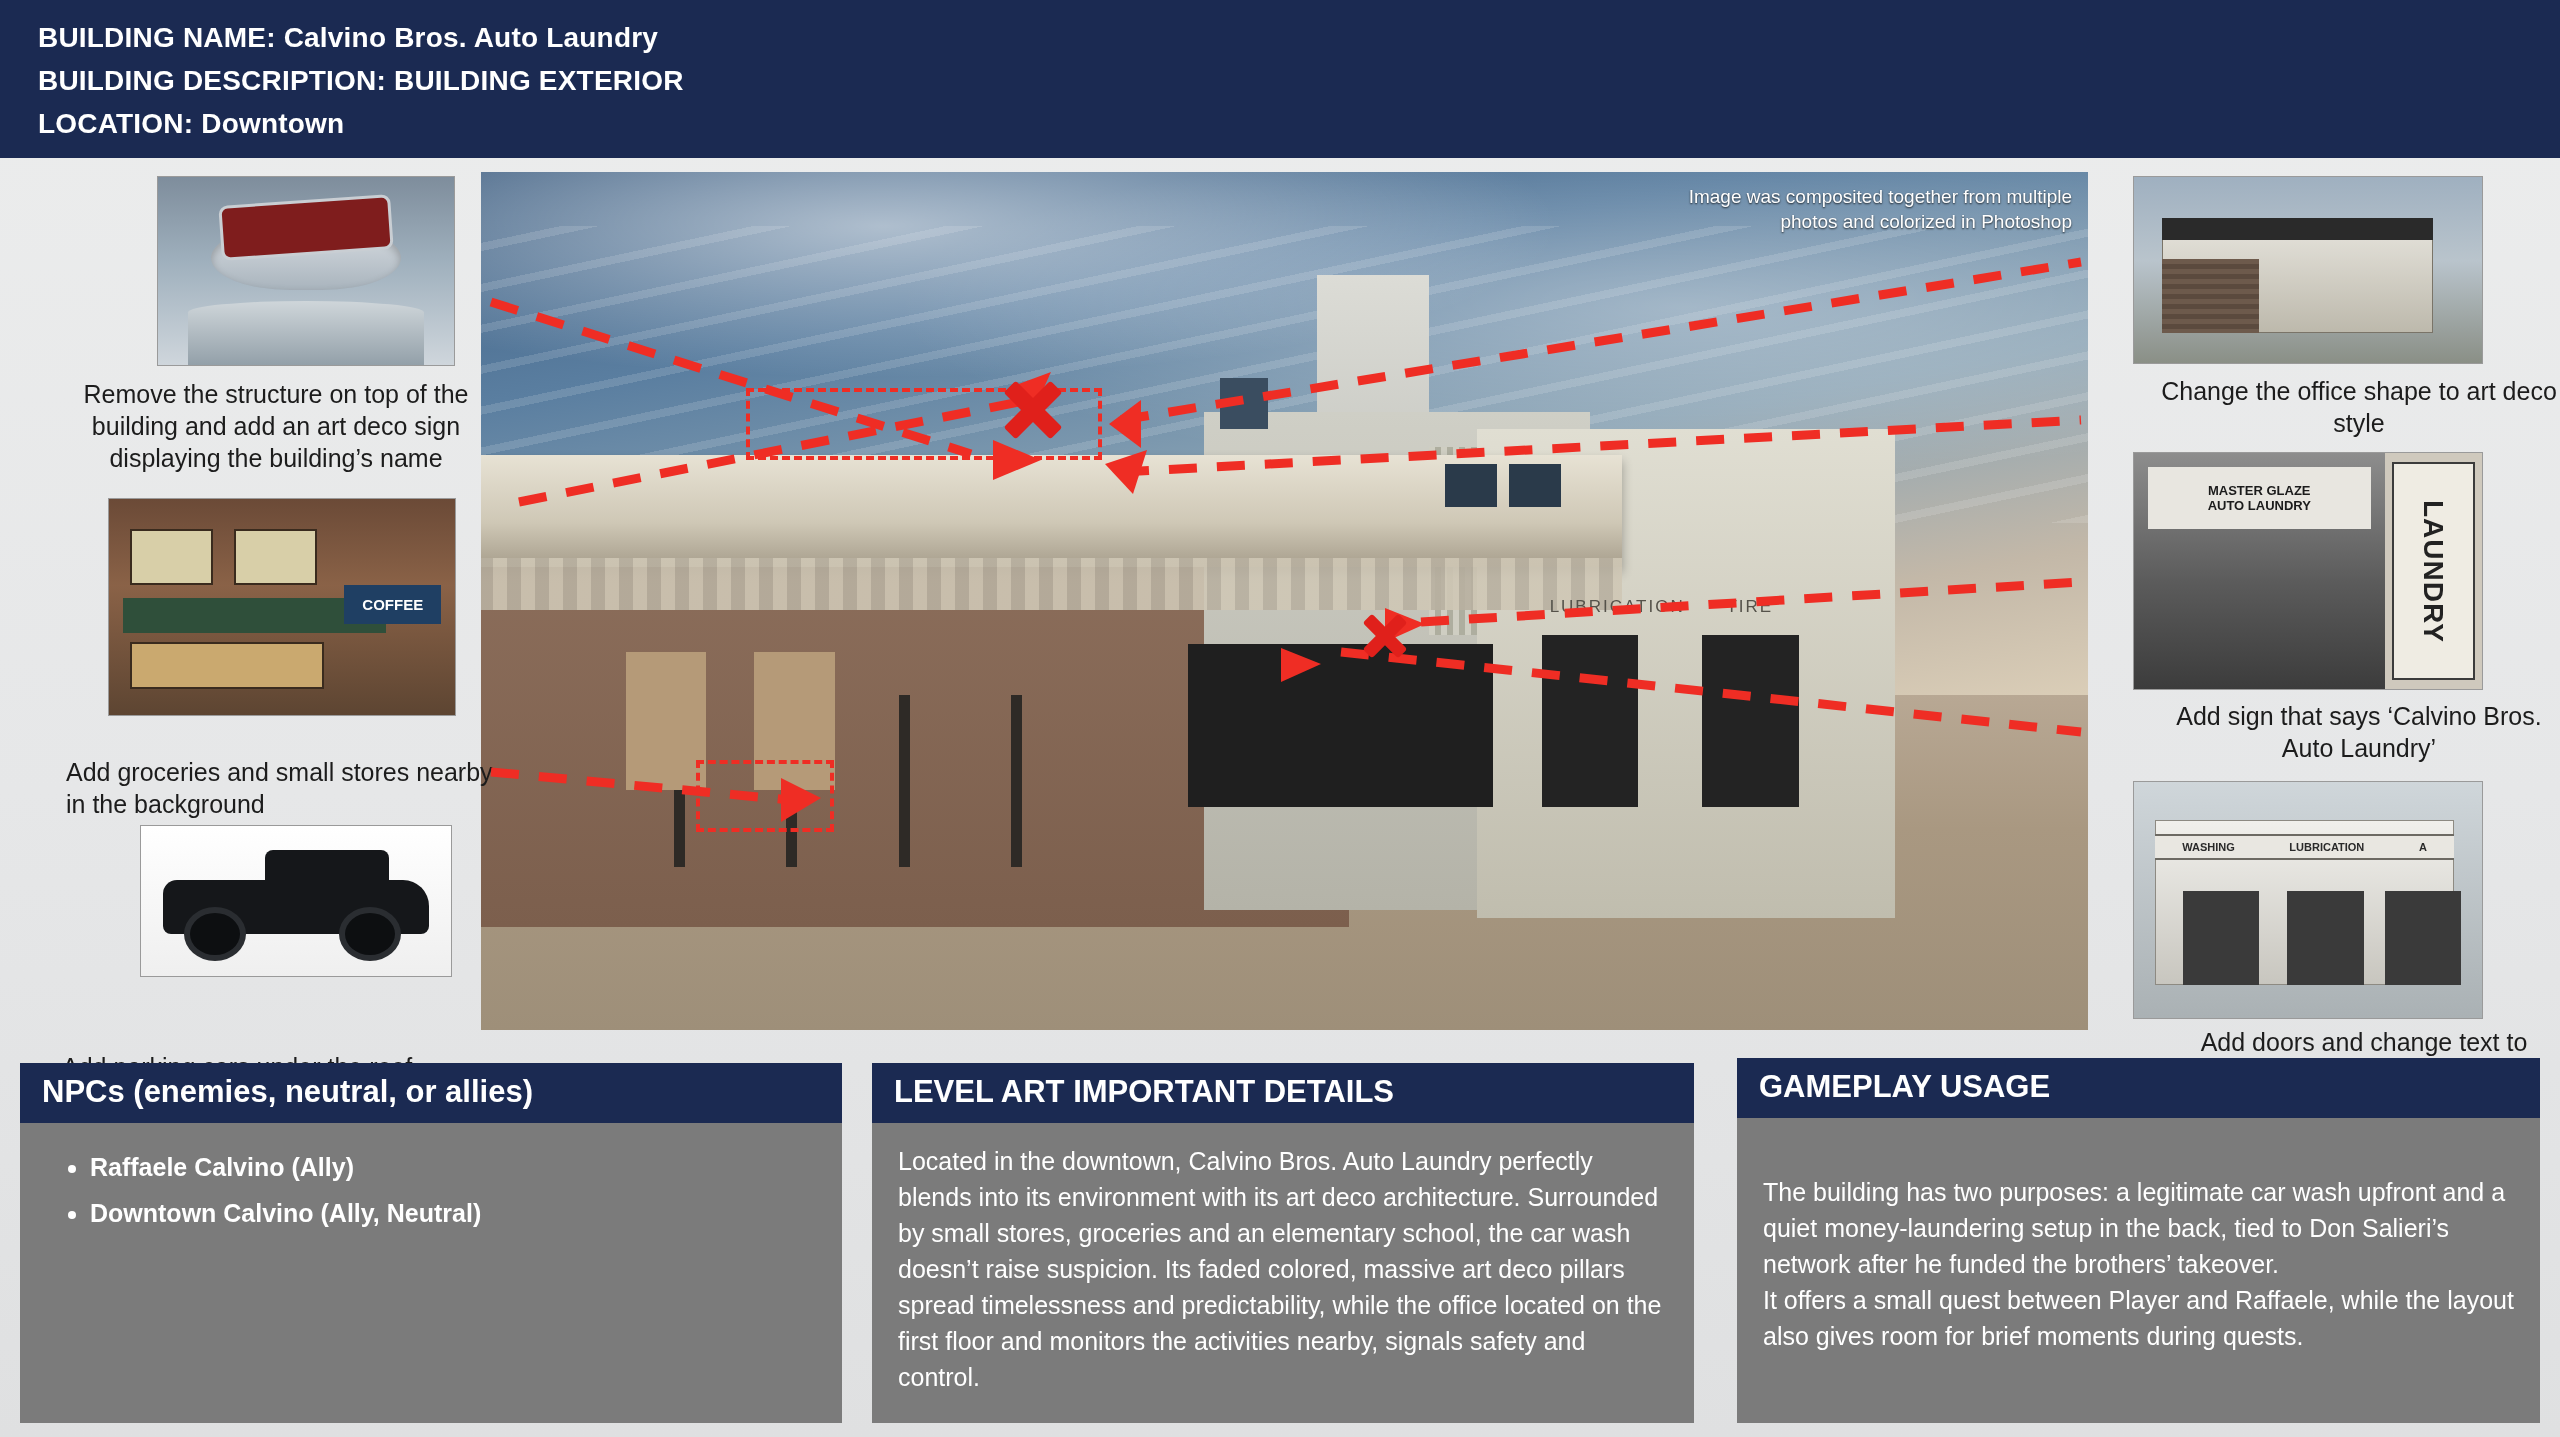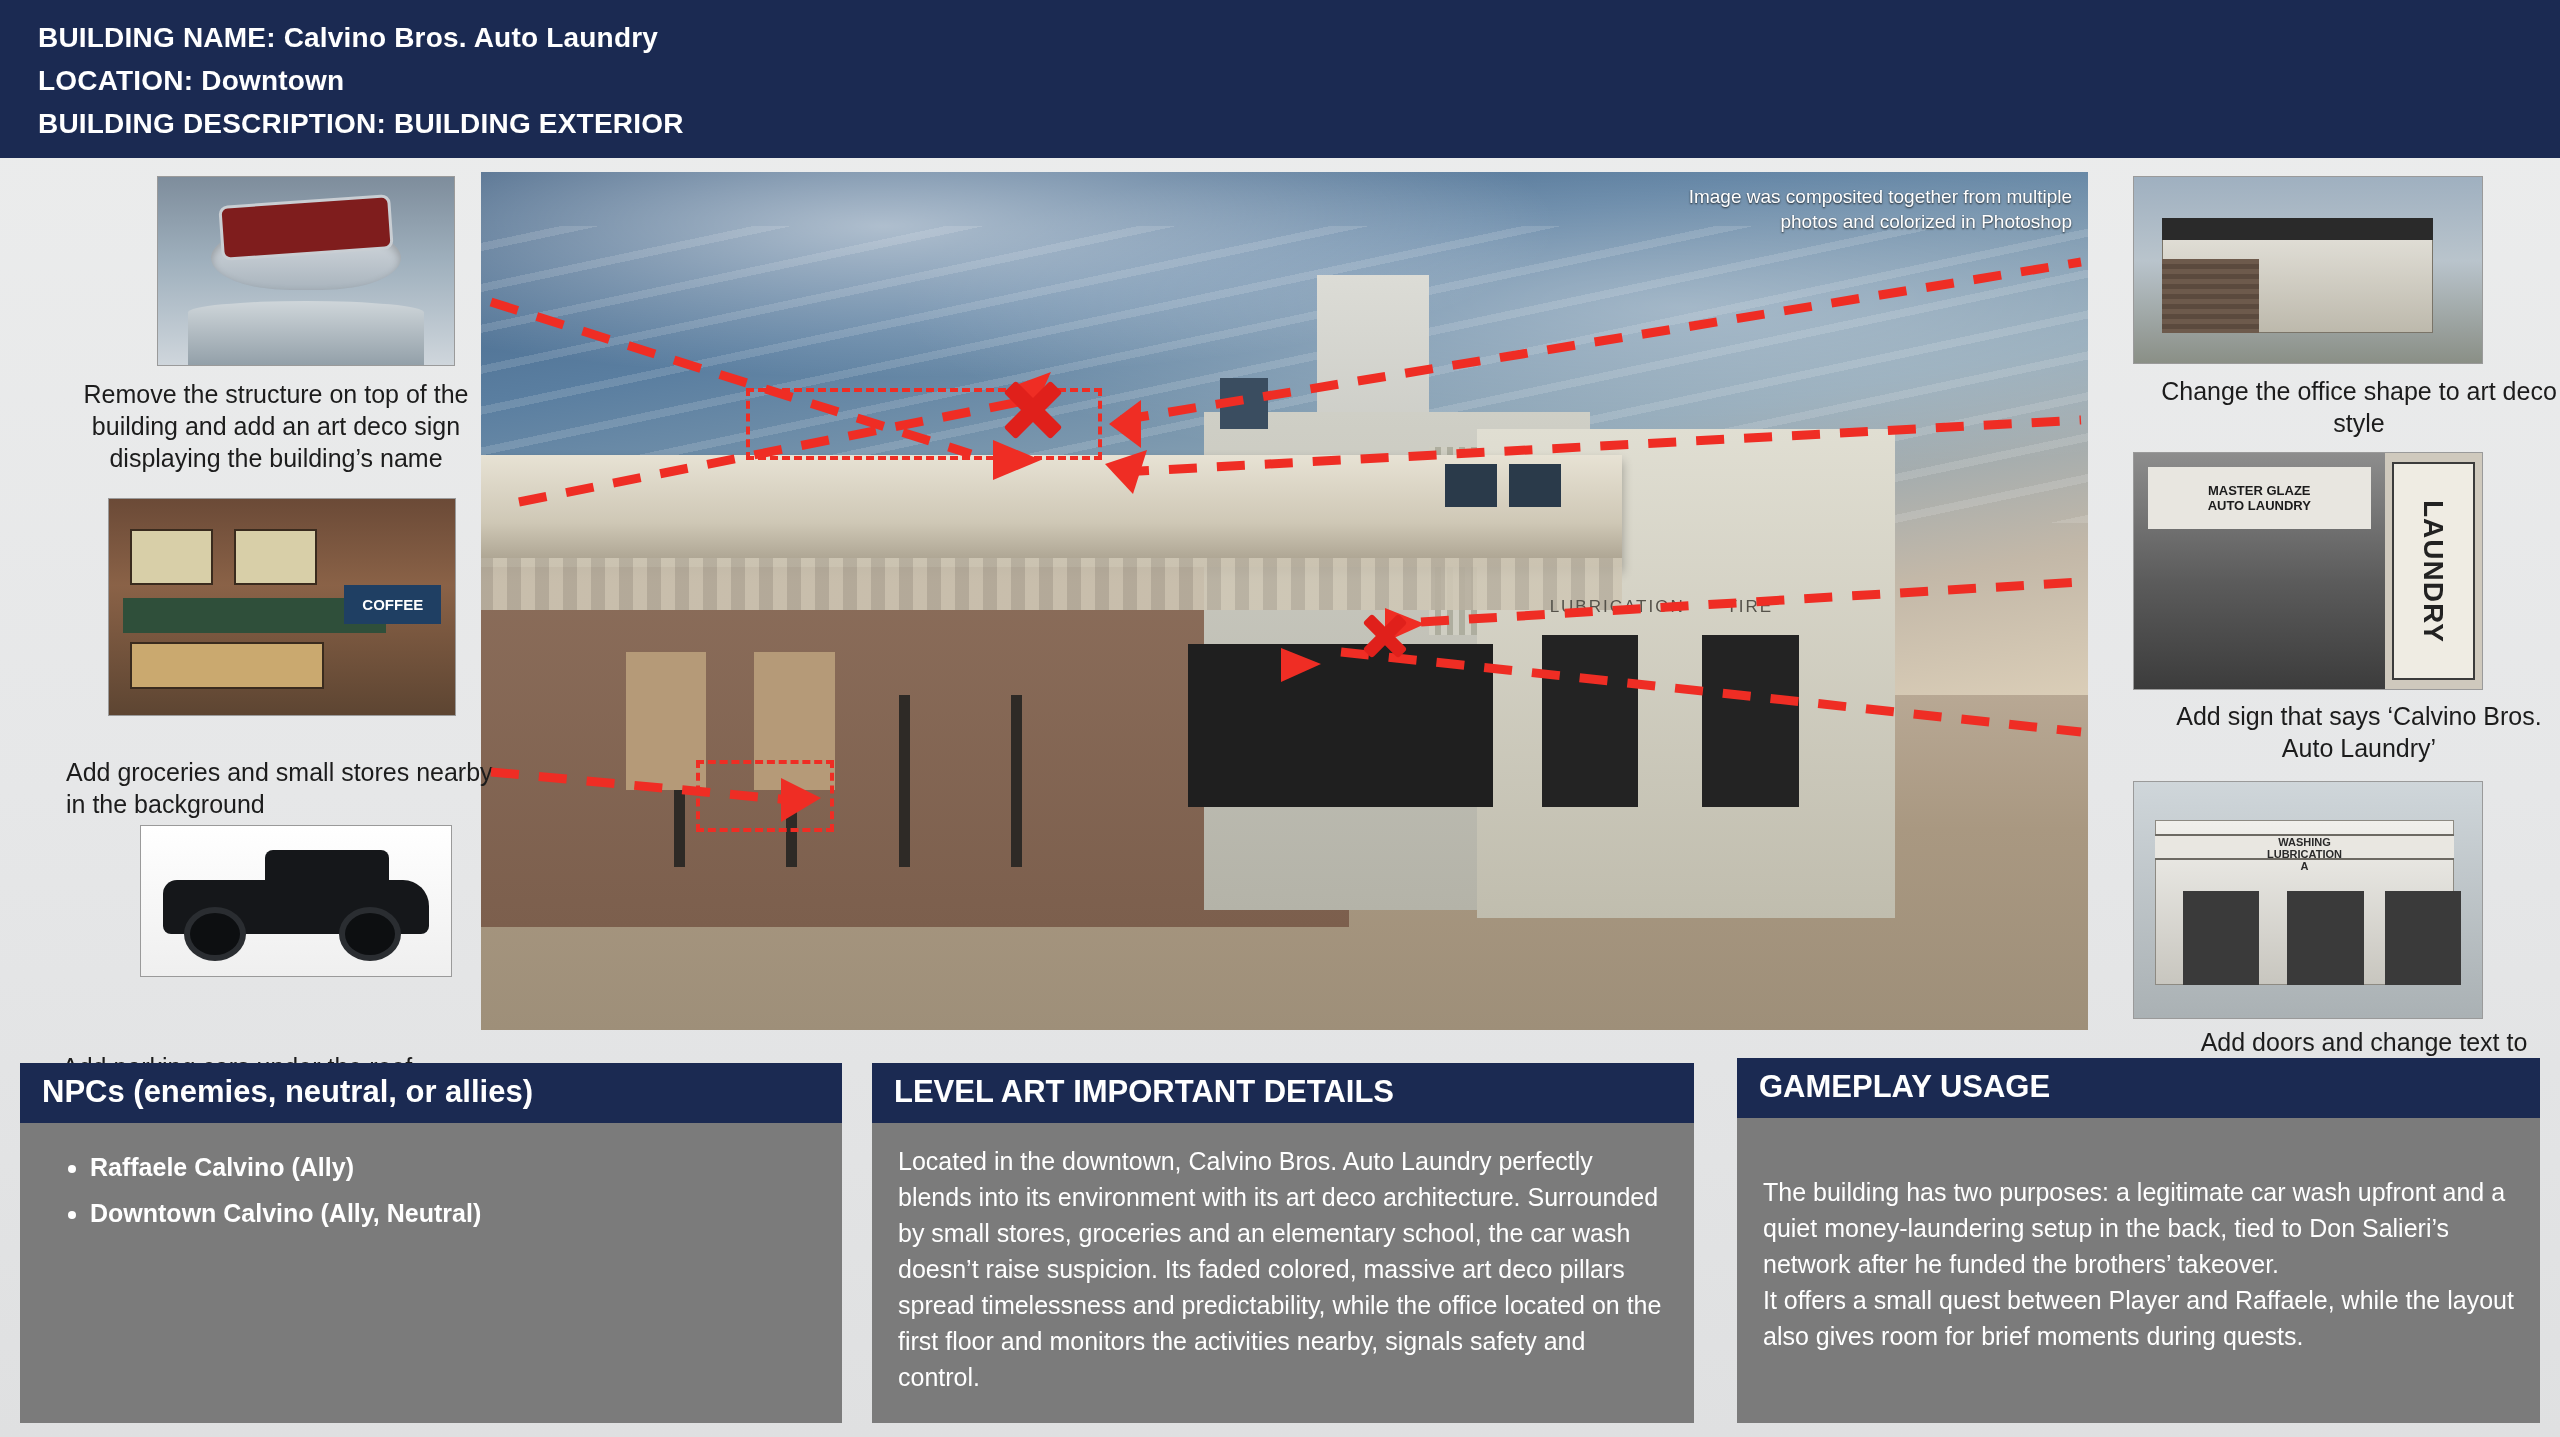--- a/index.html
+++ b/index.html
@@ -233,21 +233,21 @@
   .t-wash { background: linear-gradient(180deg,#cfd6da 0%,#aab1b4 100%); }
   .t-wash .bld{
     position:absolute; left:6%; top:16%; width:86%; height:70%;
     background: linear-gradient(180deg,#f1f0ec 0%,#c8c6bf 100%);
     border:1px solid #8d8a82;
   }
   .t-wash .band{
     position:absolute; left:6%; top:22%; width:86%; height:11%;
     background:#e9e7e1; border-top:2px solid #6d6a63; border-bottom:2px solid #6d6a63;
     font-size:11px; font-weight:bold; color:#2a2a2a;
-    display:flex; align-items:center; justify-content:space-around;flex-direction:column;
+    display:flex; align-items:center; justify-content:space-around;
   }
   .t-wash .door{
     position:absolute; bottom:14%; width:22%; height:40%;
     background:#3a3a3a;
   }
 
   
   .panel { position:absolute; }
   .panel .title {
     background:#1b2a52;
@@ -272,26 +272,26 @@
 <body>
 
 <div class="page">
 
   <div class="header">
     <div class="line">
       <span>BUILDING NAME:</span>
       <span class="val">Calvino Bros. Auto Laundry</span>
     </div>
     <div class="line">
+      <span>BUILDING DESCRIPTION:</span>
+      <span class="val">BUILDING EXTERIOR</span>
+    </div>
+    <div class="line">
       <span>LOCATION:</span>
       <span class="val">Downtown</span>
-    </div>
-    <div class="line">
-      <span>BUILDING DESCRIPTION:</span>
-      <span class="val">BUILDING EXTERIOR</span>
     </div>
   </div>
 
   <div class="hero">
     <div class="sky"></div>
     <div class="ground"></div>
 
     <div class="bldg-left"></div>
 
     <div class="tower"></div>

